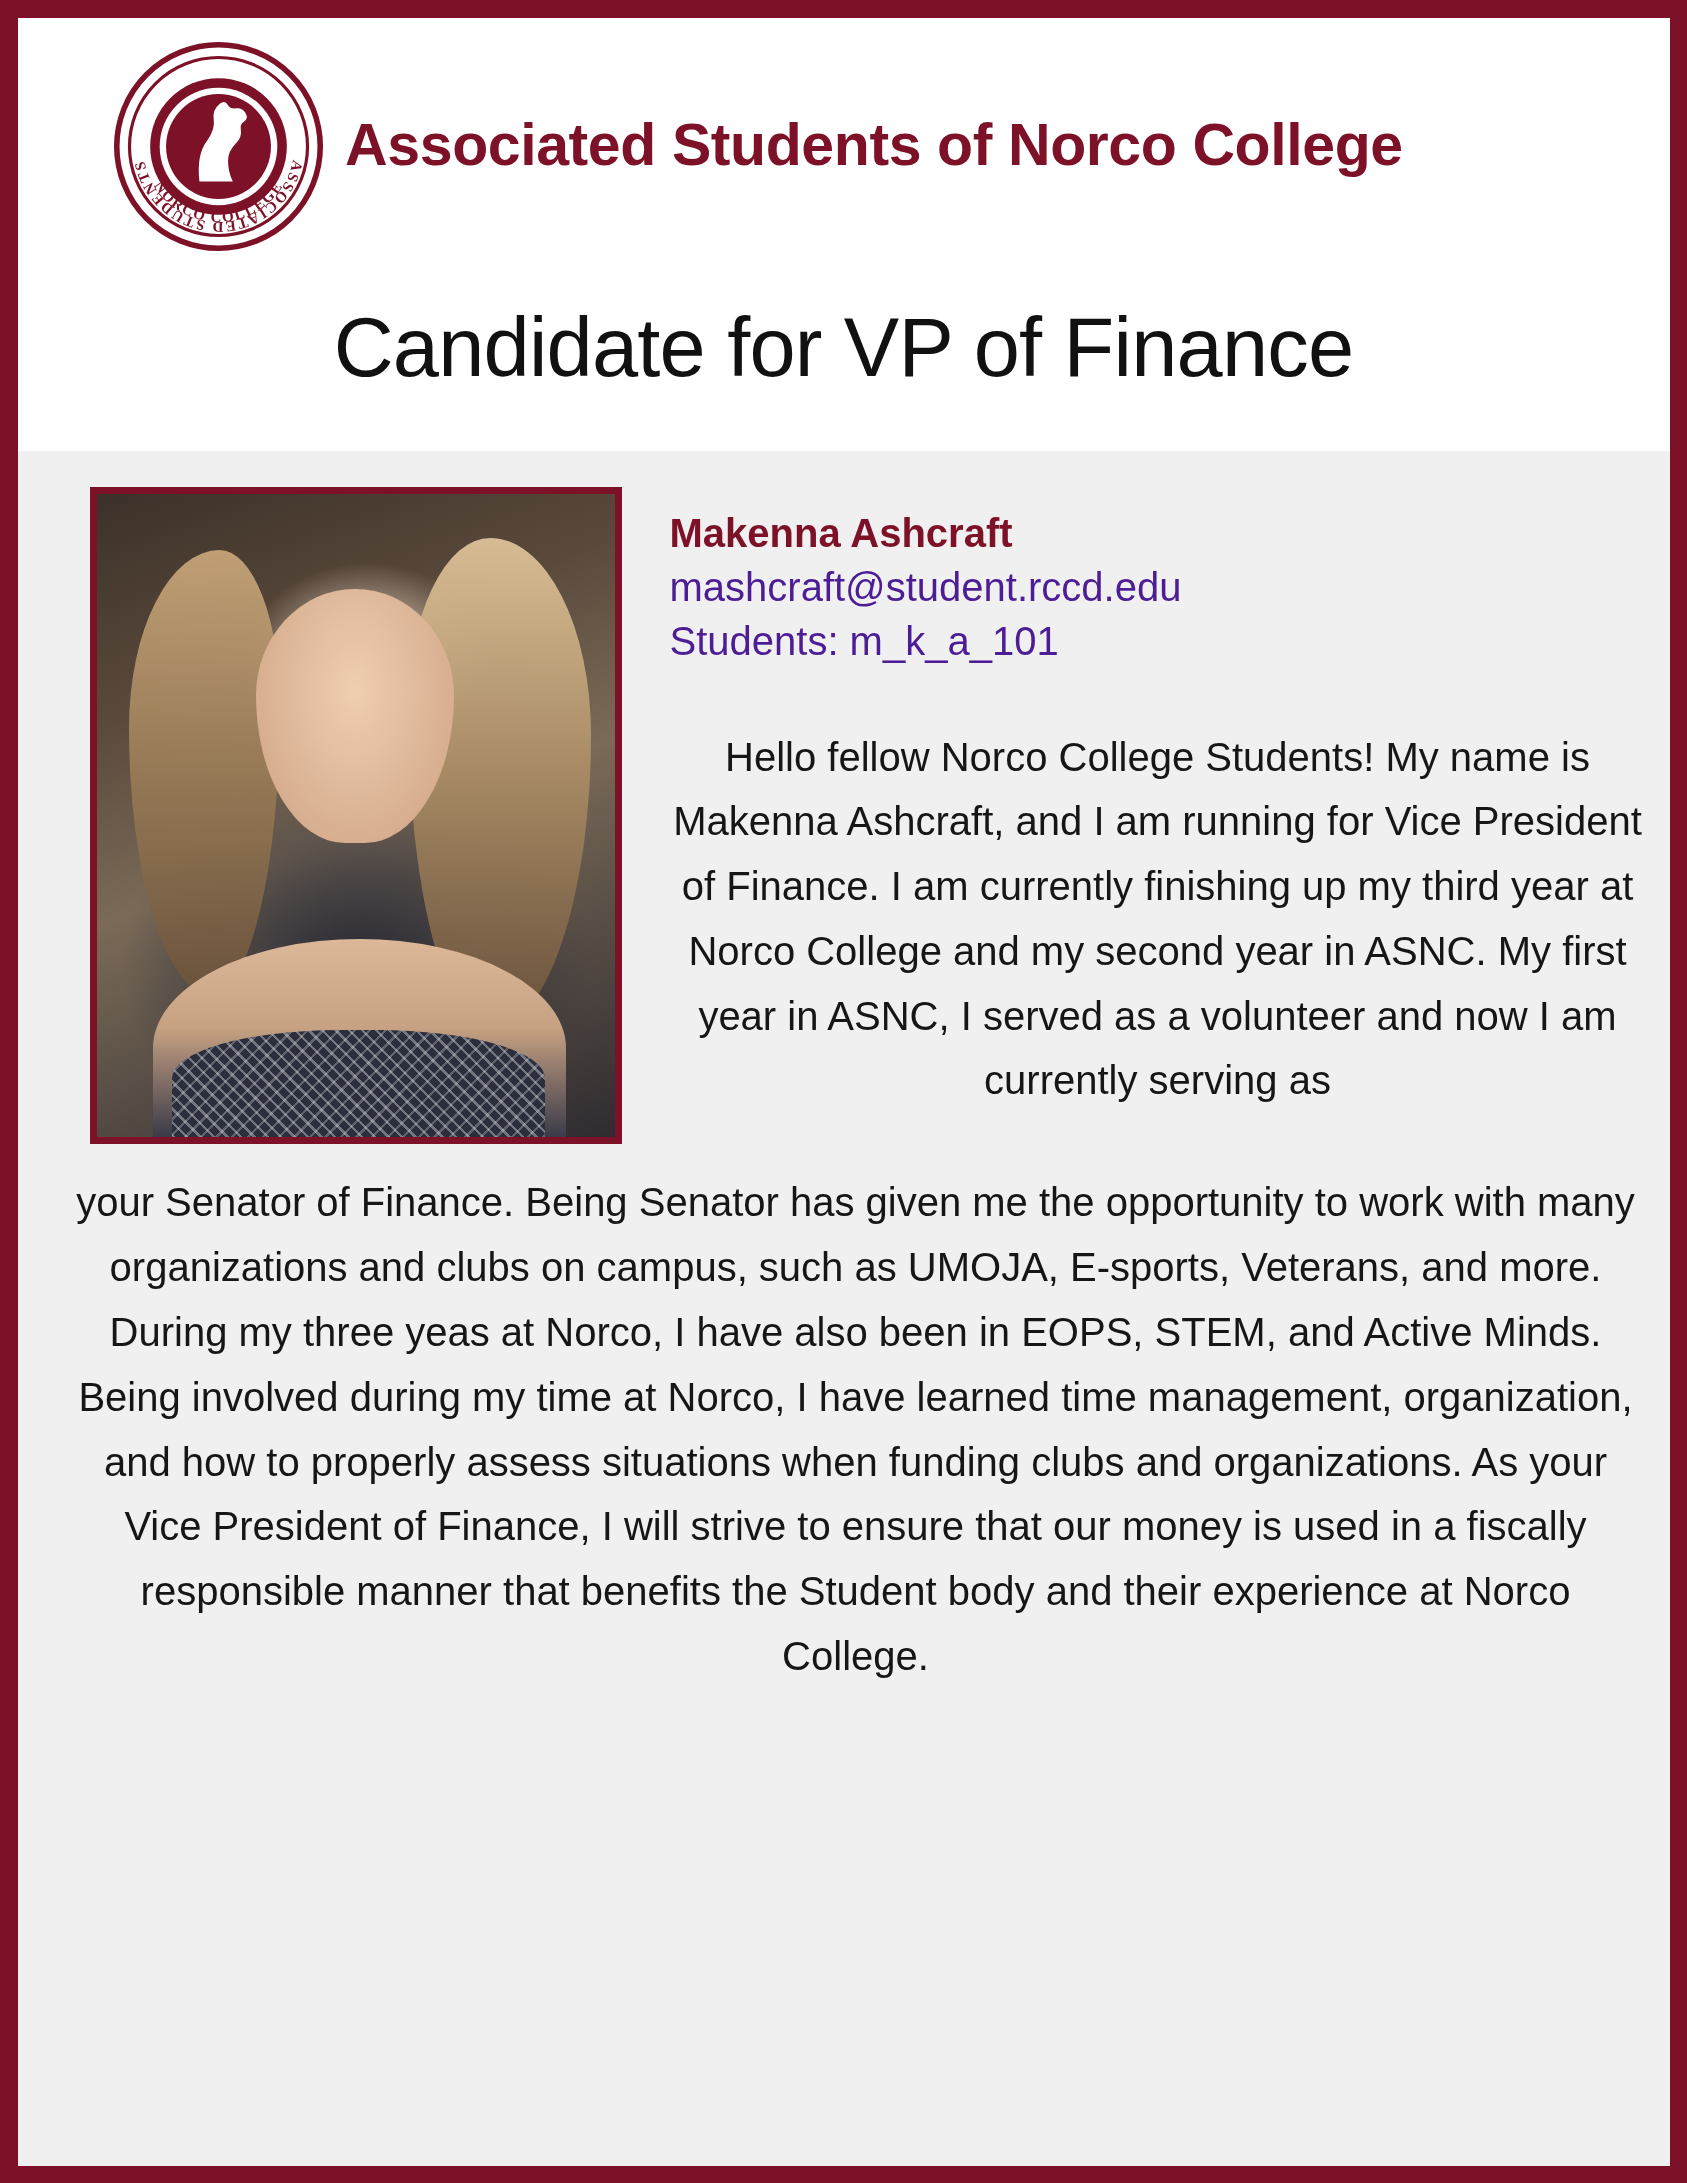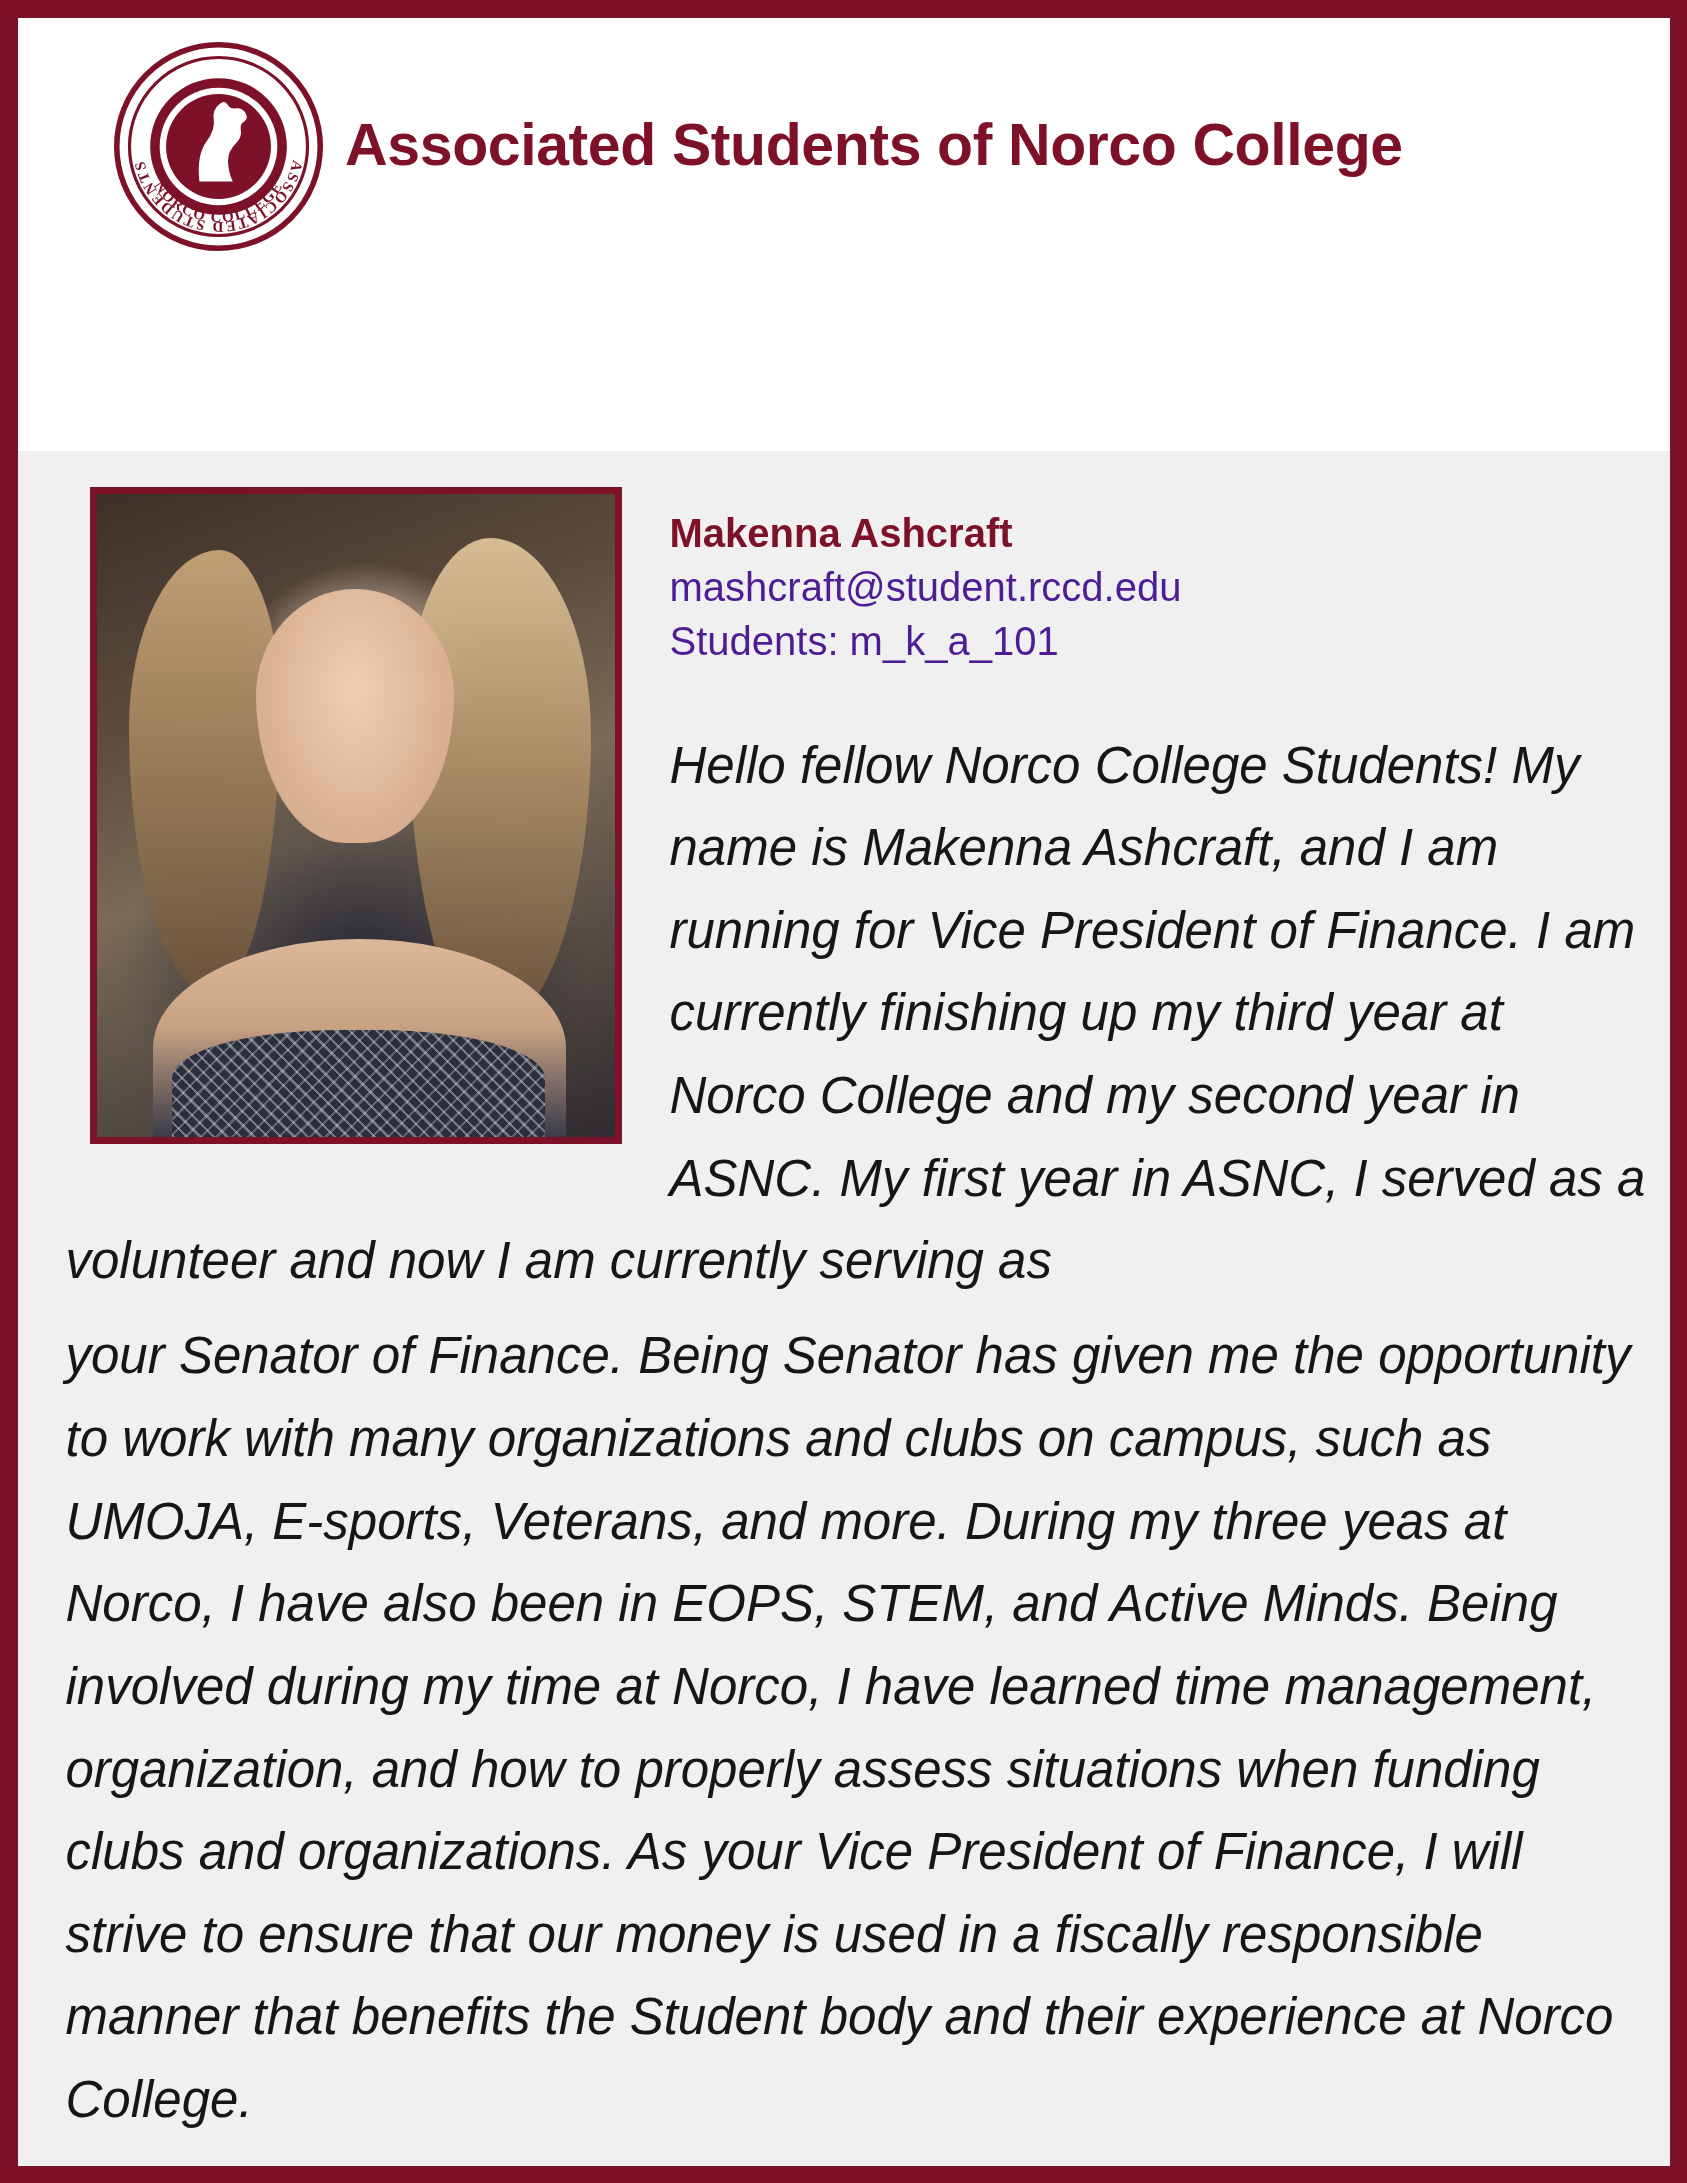--- a/index.html
+++ b/index.html
@@ -165,26 +165,25 @@
     color: #7d1127;
     font-weight: bold;
     line-height: 1.35;
   }
   .cand-line {
     font-size: 40px;
     color: #4c1d95;
     line-height: 1.35;
   }
   .bio {
-    font-size: 51px;
+    font-size: 40px;
     color: #161616;
     line-height: 1.62;
     margin-top: 57px;
-    text-align: left;
-    font-style: italic;
+    text-align: center;
   }
   .clearfix::after {
     content: "";
     display: block;
     clear: both;
   }
 </style>
 </head>
 <body>
 
@@ -213,20 +212,21 @@
           <text font-family="Liberation Serif, serif" font-size="19" font-weight="bold" fill="#7d1127" letter-spacing="2">
             <textPath href="#arcBottom" startOffset="50%" text-anchor="middle">NORCO COLLEGE</textPath>
           </text>
         </svg>
       </div>
       <div class="header-text">
         <div class="org-title">Associated Students of Norco College</div>
       </div>
     </div>
 
+    <div class="page-title">Candidate for VP of Finance</div>
 
     <div class="content">
       <div class="top-row clearfix">
         <div class="photo-frame">
           <div class="photo-img">
             <div class="photo-hair-left"></div>
             <div class="photo-hair-right"></div>
             <div class="photo-face"></div>
             <div class="photo-shoulder"></div>
             <div class="photo-top"></div>

